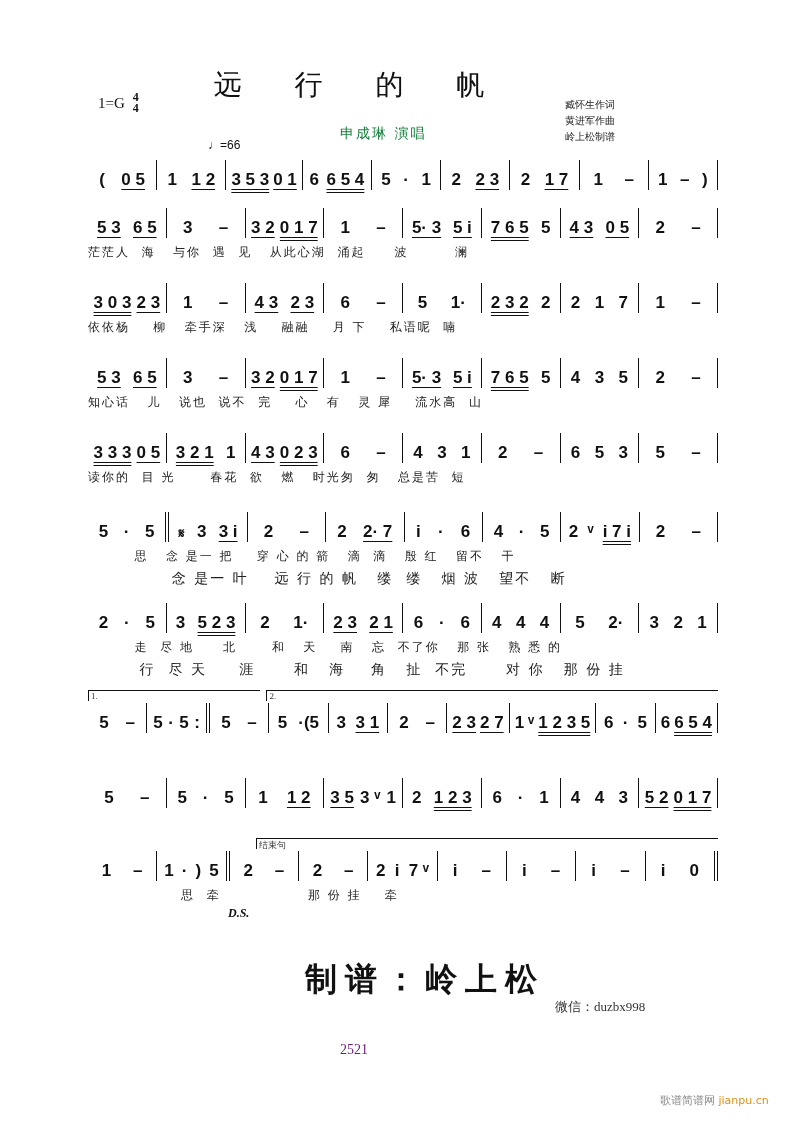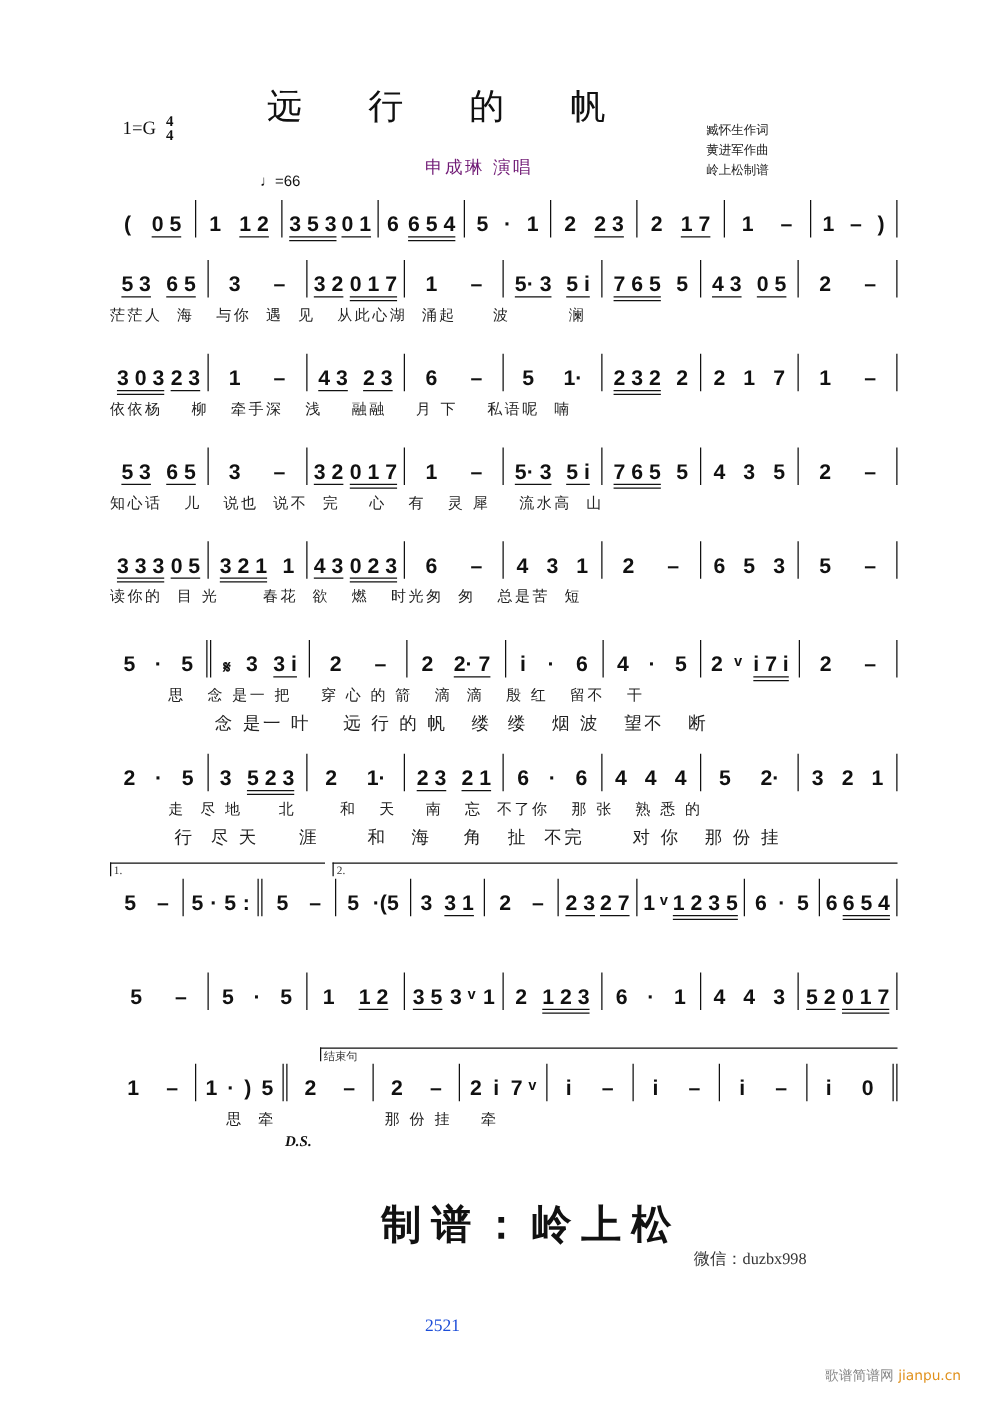--- a/index.html
+++ b/index.html
@@ -4,34 +4,34 @@
 <style>
   html, body { margin:0; padding:0; background:#ffffff; }
   body { width:792px; height:1121px; position:relative; overflow:hidden;
          font-family:"Liberation Sans", sans-serif; color:#111; }
   .abs { position:absolute; }
   .title { left:0; width:720px; top:66px; text-align:center; font-family:"DejaVu Sans", sans-serif;
            font-size:28px; letter-spacing:22px; color:#111; }
   .key { left:98px; top:92px; font-family:"Liberation Serif", serif; font-size:15px; display:flex; align-items:center; gap:8px; }
   .frac { display:inline-flex; flex-direction:column; align-items:center; font-weight:bold; font-size:12px; line-height:11px; }
   .tempo { left:162px; top:138px; font-size:12px;margin-left:46px; }
-  .singer { left:340px; top:125px; font-family:"DejaVu Sans", sans-serif; font-size:14px; letter-spacing:2px; color:#701a75; }
+  .singer { left:340px; top:125px; font-family:"DejaVu Sans", sans-serif; font-size:14px; letter-spacing:2px; color:#15803d; }
   .credits { left:565px; top:97px; font-family:"DejaVu Sans", sans-serif; font-size:10px; line-height:16px; color:#222; }
   .line { left:88px; width:630px; }
   .notes { height:30px; display:flex; align-items:flex-end; font-weight:bold; font-size:17px; white-space:pre; }
   .bar { display:flex; align-items:flex-end; justify-content:space-around; flex:1; height:30px; border-right:1.5px solid #111; padding:0 3px; box-sizing:border-box; }
   .bar.dbl { border-right:4px double #111; }
   .tok { padding:0 2px; position:relative; }
   .tok.u1 { text-decoration:underline; text-underline-offset:4px; }
   .tok.u2 { text-decoration:underline double; text-underline-offset:4px; }
   .lyr { height:22px; margin-top:6px; font-family:"DejaVu Sans", sans-serif; font-size:12px; white-space:pre; color:#222; letter-spacing:2px; }
   .lyr2 { height:18px; font-family:"DejaVu Sans", sans-serif; font-size:14px; white-space:pre; color:#222; letter-spacing:2px; }
   .sig { left:305px; top:958px; font-family:"DejaVu Serif", serif; font-weight:bold; font-size:32px; letter-spacing:8px; }
   .wechat { left:555px; top:998px; font-family:"Liberation Serif", serif; font-size:13px; color:#333; }
-  .pageno { left:340px; top:1042px; font-family:"Liberation Serif", serif; font-size:14px; color:#1d4ed8;margin-top:12px; }
+  .pageno { left:340px; top:1042px; font-family:"Liberation Serif", serif; font-size:14px; color:#701a75; }
   .wm { left:660px; top:1093px; font-family:"DejaVu Sans", sans-serif; font-size:11px; color:#888; }
   .wm span.site { color:#e0901a; }
   .bracket { border-top:1px solid #111; border-left:1px solid #111; height:10px; font-size:9px; font-family:"Liberation Serif", serif; padding-left:2px; color:#333; }
   .segno { font-size:14px; font-family:"DejaVu Serif", serif; }
   .ds { font-family:"Liberation Serif", serif; font-weight:bold; font-style:italic; font-size:12px; }
 </style>
 </head>
 <body>
 
 <div class="abs title">远 行 的 帆</div>

